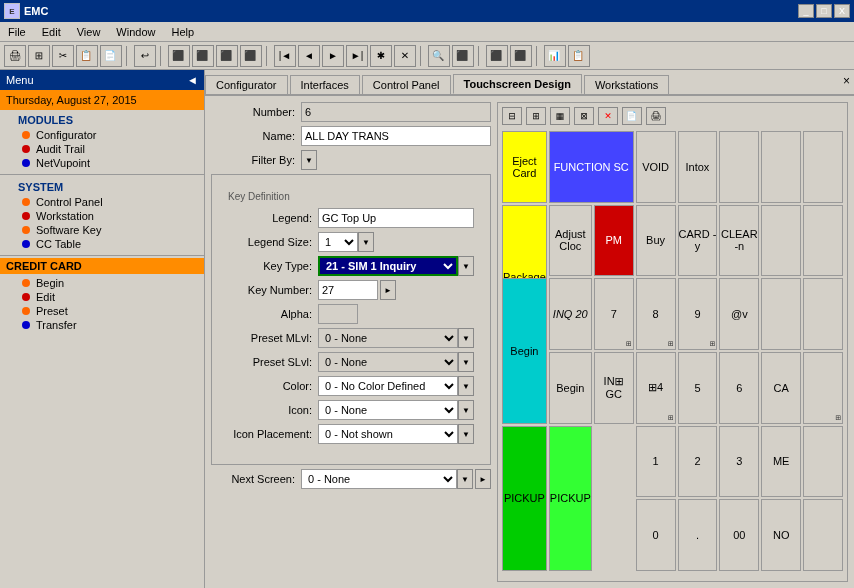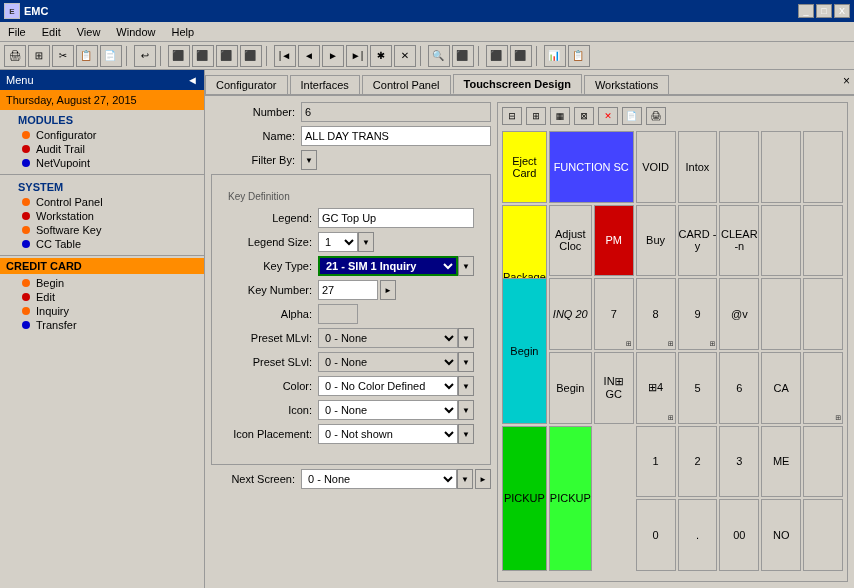--- a/index.html
+++ b/index.html
@@ -186,21 +186,21 @@
       <div class="sidebar-item">
         <div class="sidebar-dot dot-orange"></div>
         <span>Begin</span>
       </div>
       <div class="sidebar-item">
         <div class="sidebar-dot dot-red"></div>
         <span>Edit</span>
       </div>
       <div class="sidebar-item">
         <div class="sidebar-dot dot-orange"></div>
-        <span>Inquiry</span>
+        <span>Preset</span>
       </div>
       <div class="sidebar-item">
         <div class="sidebar-dot dot-blue"></div>
         <span>Transfer</span>
       </div>
     </div>
   </div>
 
   <div class="content">
 

